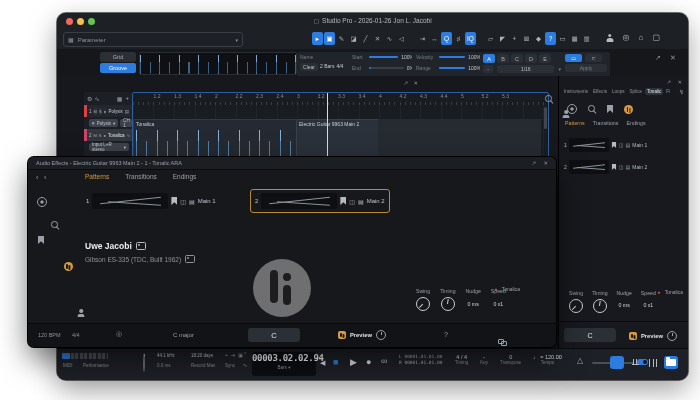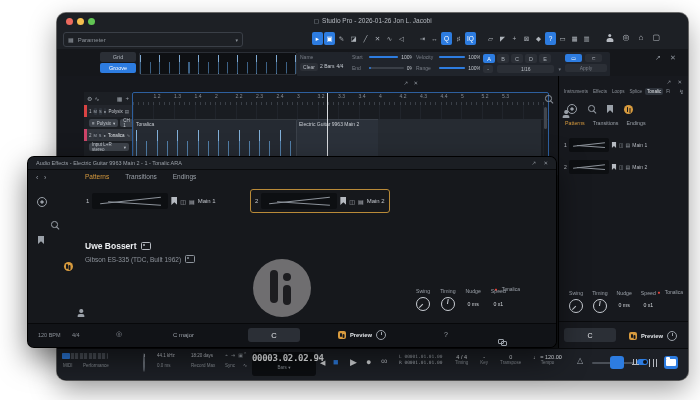--- a/index.html
+++ b/index.html
@@ -590,21 +590,21 @@
           <i></i>
         </span>
       <span class="i-bookmark" style="color:#b6bac1"></span>
       <span style="font-size:6px;color:#b6bac1">◫</span>
       <span style="font-size:6px;color:#b6bac1">▤</span>
       <span>Main 2</span>
     </div>
 
     
     <div class="abs" style="left:57px;top:84px;display:flex;align-items:center;gap:4px">
-      <span style="font-size:8.5px;font-weight:bold;color:#eceef1">Uwe Bossert</span>
+      <span style="font-size:8.5px;font-weight:bold;color:#eceef1">Uwe Jacobi</span>
       <span class="i-card" style="color:#b6bac1"></span>
     </div>
     <div class="abs" style="left:57px;top:98px;display:flex;align-items:center;gap:4px">
       <span style="font-size:6.5px;color:#8d939b">Gibson ES-335 (TDC, Built 1962)</span>
       <span class="i-card" style="color:#8d939b"></span>
     </div>
 
     
     <div class="logo">
         <span class="b1"></span>

